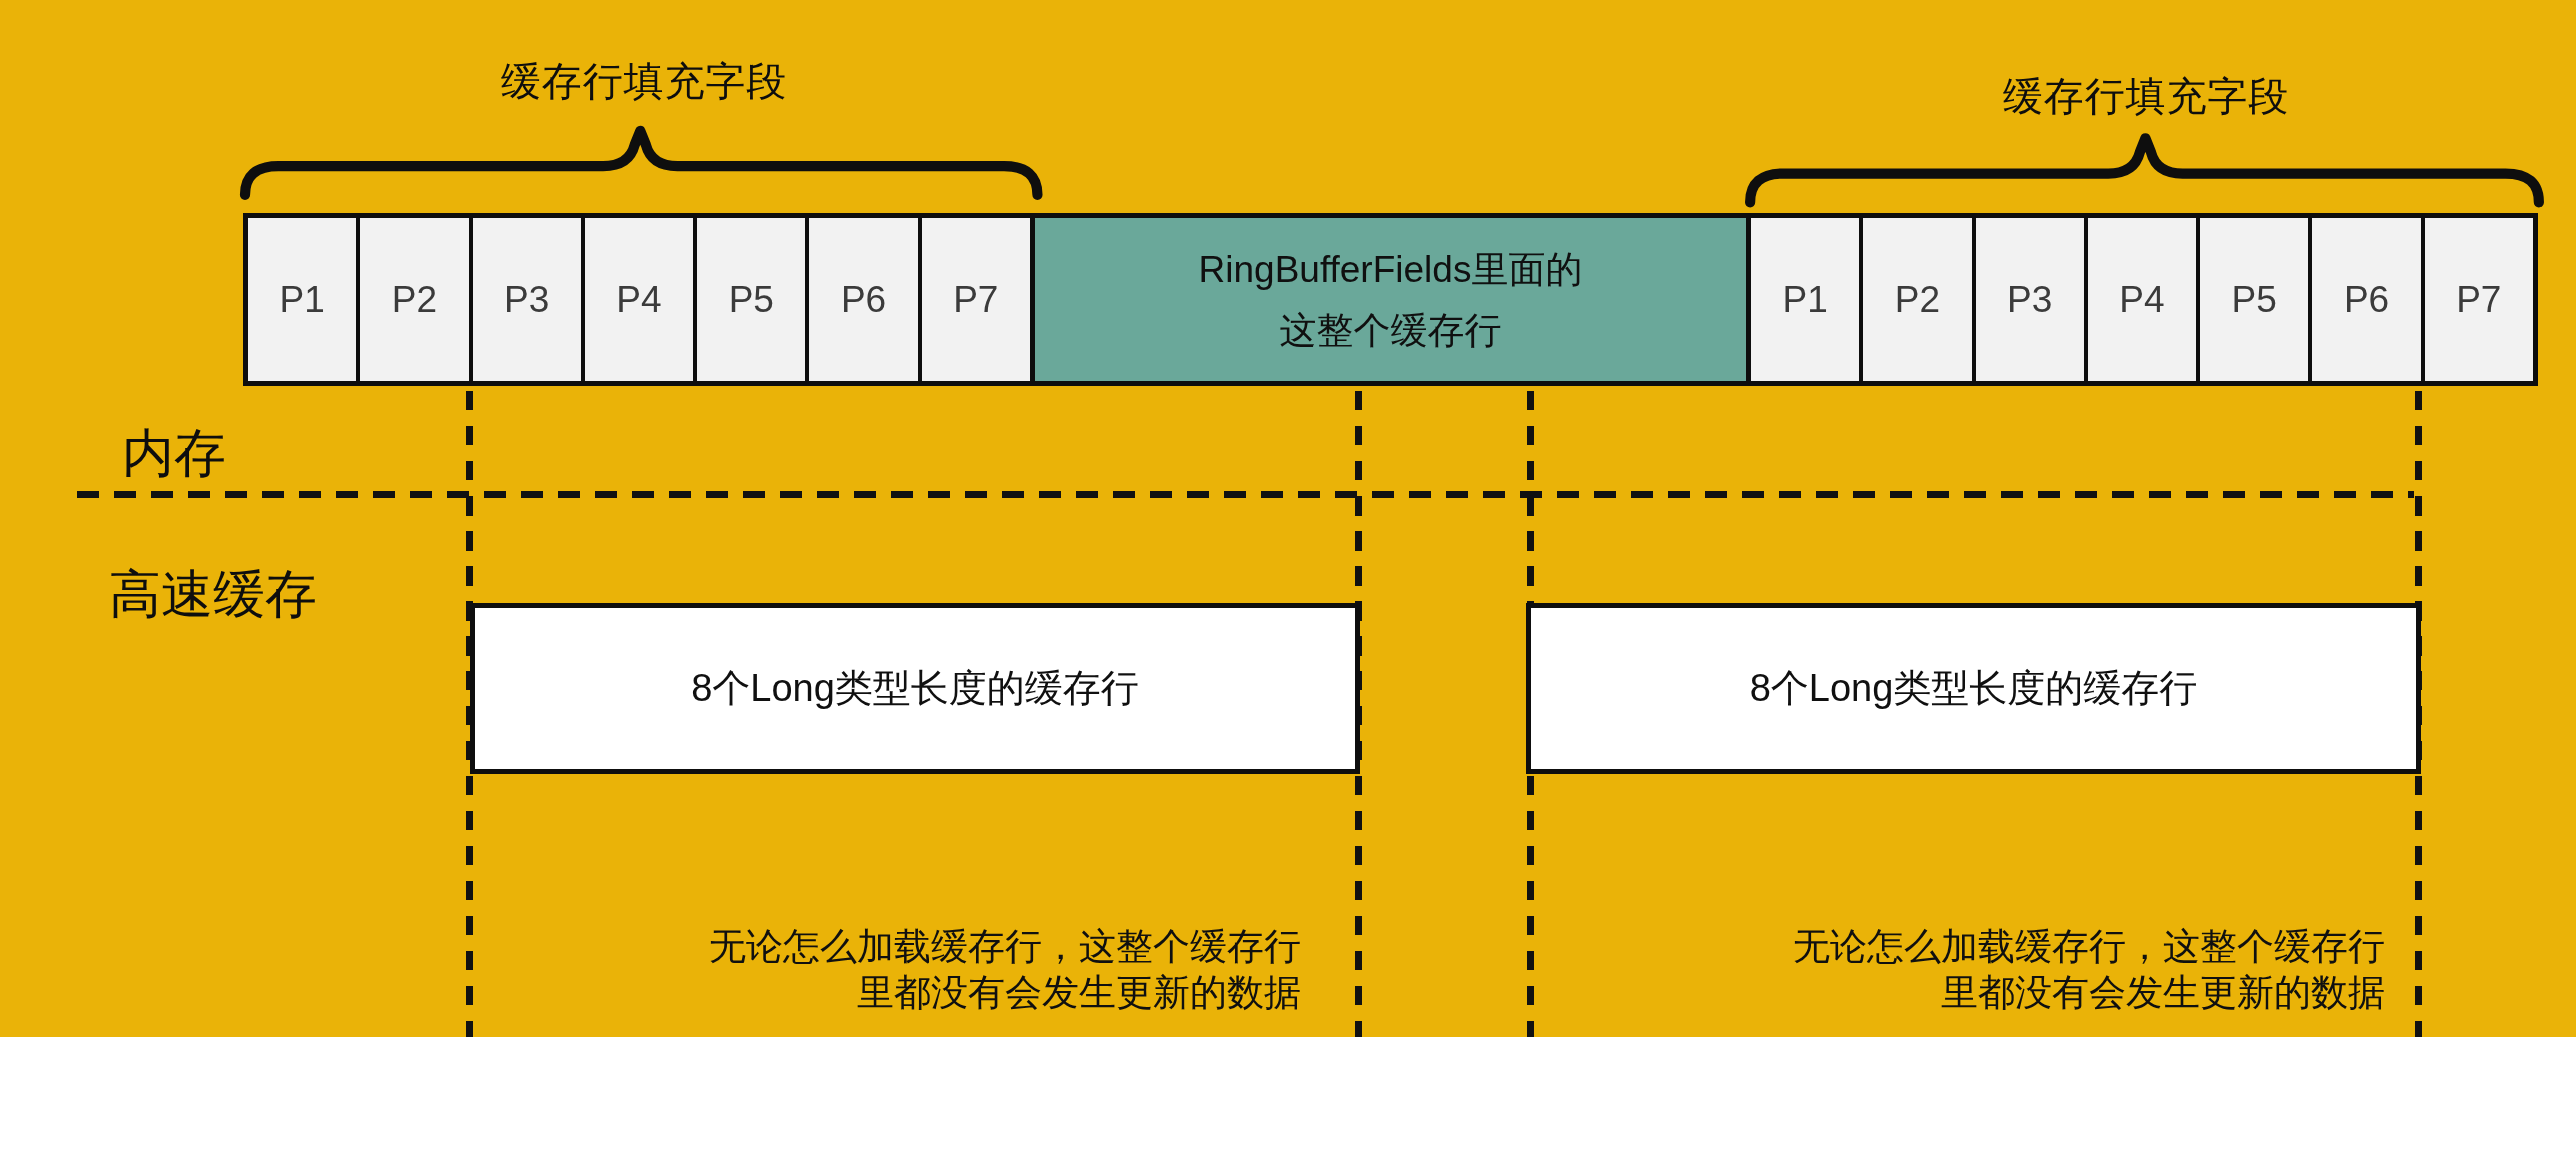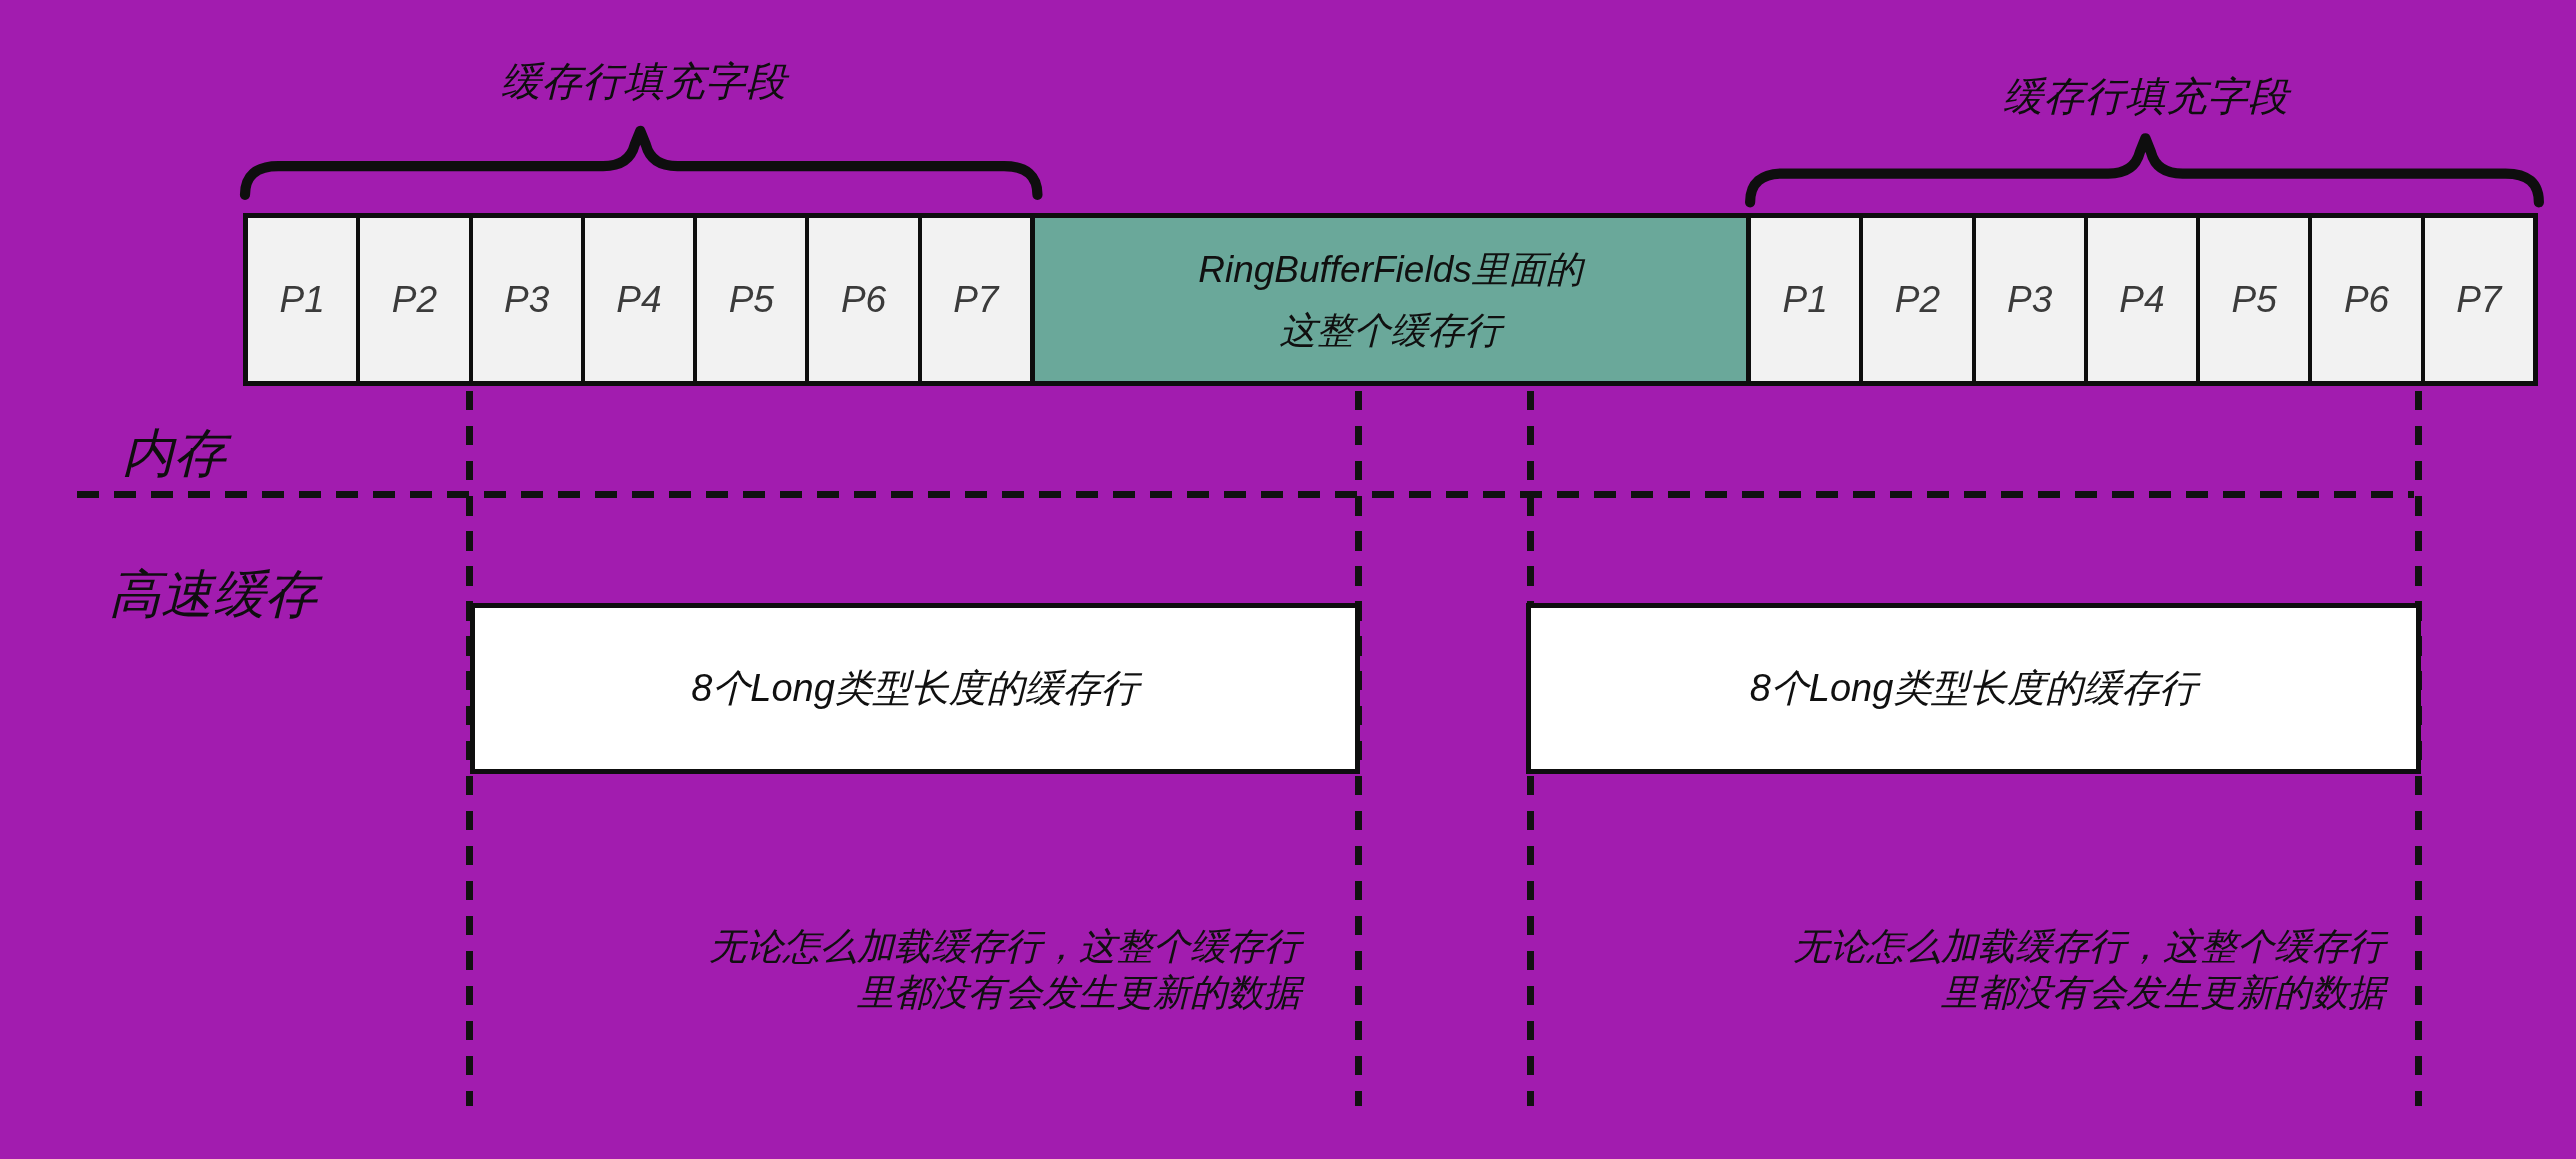--- a/index.html
+++ b/index.html
@@ -1,18 +1,18 @@
 <!DOCTYPE html>
 <html style="font-size:15px"><head>
 <meta charset="utf-8">
 <style>
   html,body{margin:0;padding:0;background:#ffffff;}
   .canvas{
-    position:relative;width:2576px;height:1159px;background:#a21caf;overflow:hidden;
-    font-family:"Liberation Sans","DejaVu Sans",sans-serif;color:#111;font-style:italic;
+    position:relative;width:2576px;height:1037px;background:#eab308;overflow:hidden;
+    font-family:"Liberation Sans","DejaVu Sans",sans-serif;color:#111;
   }
   .abs{position:absolute;}
   
   .top-label{font-size:40px;font-weight:500;letter-spacing:0.9px;text-align:center;width:390px;color:#0e0e0e;}
   .top-label.left{left:449px;top:54px;}
   .top-label.right{left:1951px;top:69px;}
   
   svg.braces{left:0;top:0;width:2576px;height:1159px;pointer-events:none;}
   svg.braces path{fill:none;stroke:#0e0e0e;stroke-width:11px;stroke-linecap:round;stroke-linejoin:round;}
   

